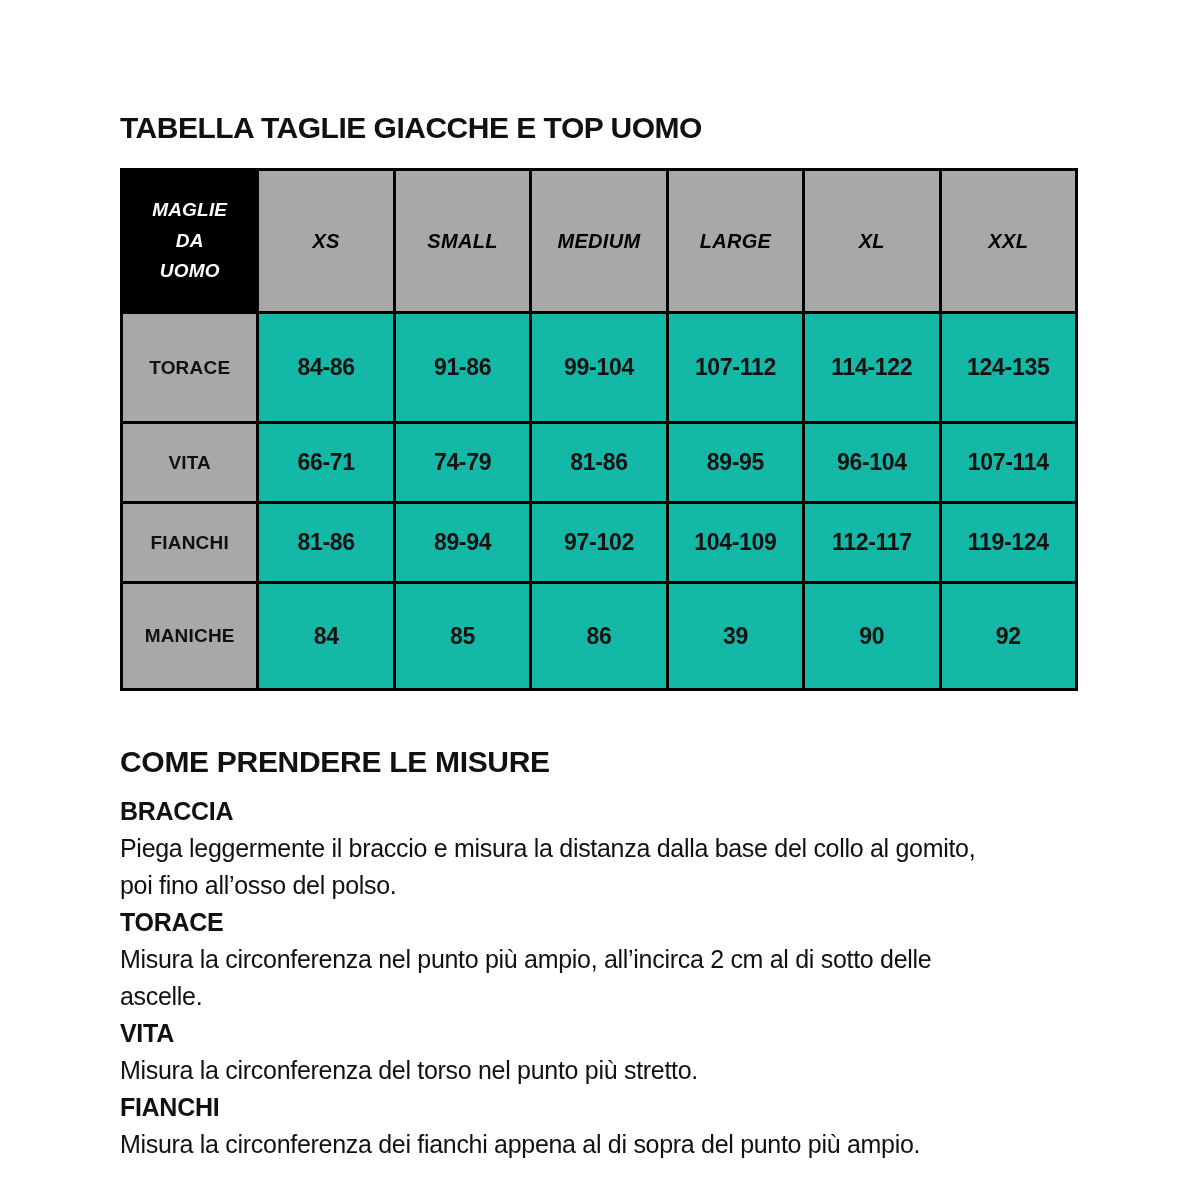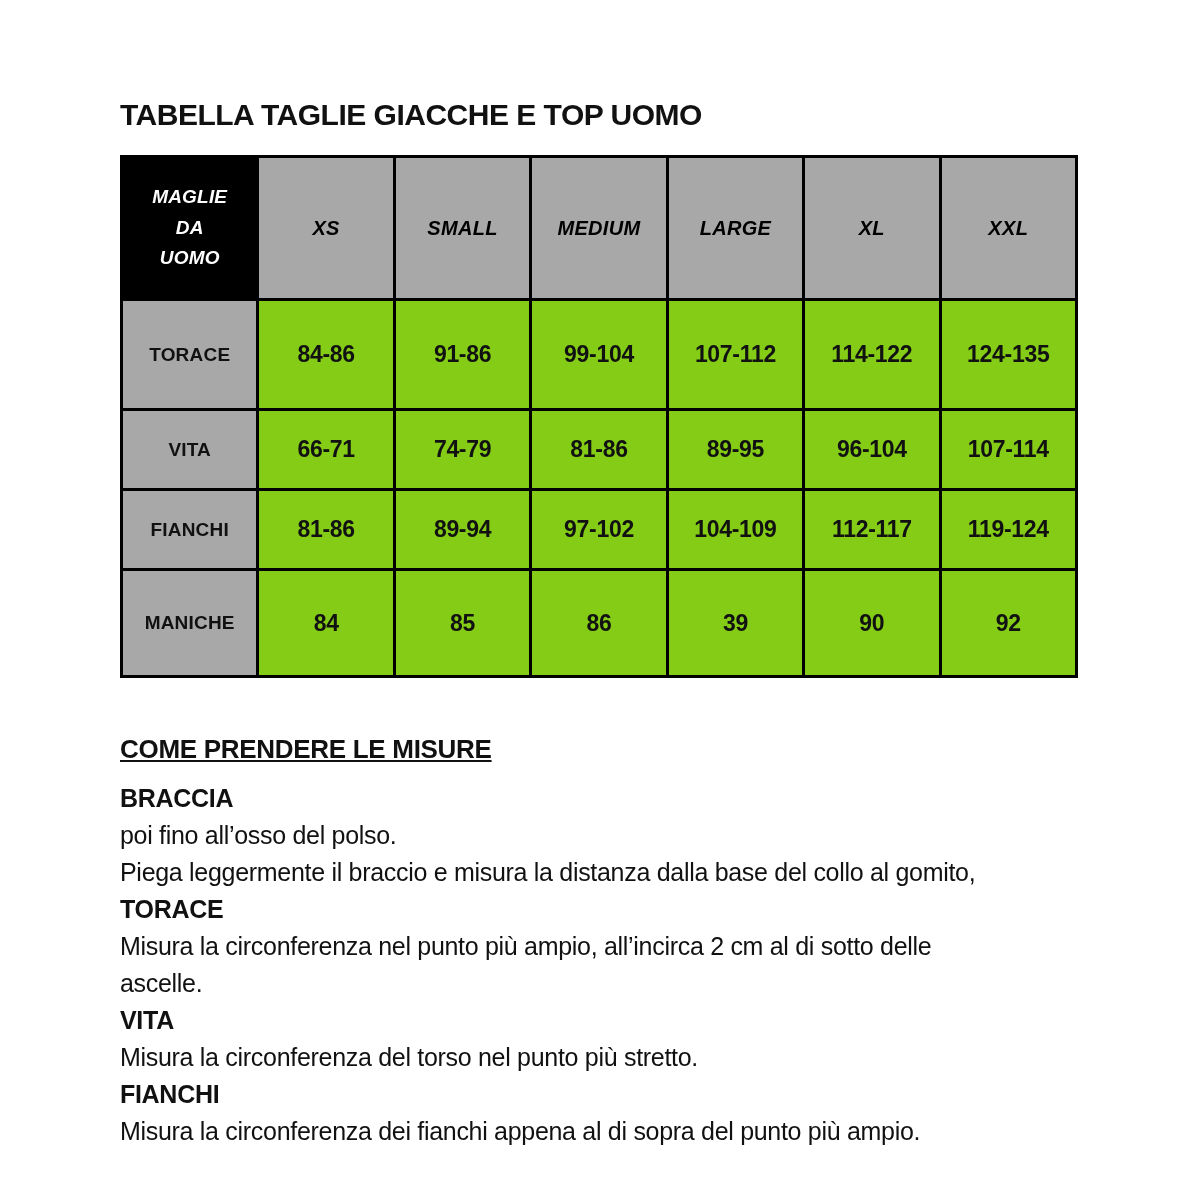--- a/index.html
+++ b/index.html
@@ -7,21 +7,21 @@
   body {
     width: 1200px; height: 1200px;
     background: #ffffff;
     color: #111111;
     font-family: "Liberation Sans", sans-serif;
     position: relative;
     overflow: hidden;
   }
   .content {
     position: absolute;
-    left: 120px; top: 0;
+    left: 120px; top: 13px;
     width: 990px;
   }
   .page-title {
     margin: 0;
     padding-top: 96px;
     font-size: 30px;
     line-height: 38px;
     font-weight: bold;
     letter-spacing: -0.5px;
     color: #111111;
@@ -60,33 +60,32 @@
     letter-spacing: 0.3px;
   }
   td.row-label {
     background: #a8a8a8;
     color: #111111;
     font-size: 19px;
     font-weight: bold;
     letter-spacing: 0.2px;
   }
   td.size-value {
-    background: #84cc16;
+    background: #14b8a6;
     color: #111111;
     font-size: 23px;
     font-weight: bold;
     letter-spacing: -0.3px;
   }
   .guide-title {
     margin: 52px 0 0 0;
-    font-size: 26px;
+    font-size: 30px;
     line-height: 38px;
     font-weight: bold;
     letter-spacing: -0.3px;
-    text-decoration: underline;
   }
   .guide {
     margin-top: 12px;
     width: 990px;
     font-size: 25px;
     line-height: 37px;
     letter-spacing: -0.3px;
   }
   .guide-heading {
     font-weight: bold;
@@ -154,22 +153,22 @@
         <td class="size-value">92</td>
       </tr>
     </tbody>
   </table>
 
   <h2 class="guide-title">COME PRENDERE LE MISURE</h2>
 
   <div class="guide">
     <div class="guide-section">
       <div class="guide-heading">BRACCIA</div>
+      <div class="guide-line">Piega leggermente il braccio e misura la distanza dalla base del collo al gomito,</div>
       <div class="guide-line">poi fino all’osso del polso.</div>
-      <div class="guide-line">Piega leggermente il braccio e misura la distanza dalla base del collo al gomito,</div>
     </div>
     <div class="guide-section">
       <div class="guide-heading">TORACE</div>
       <div class="guide-line">Misura la circonferenza nel punto più ampio, all’incirca 2 cm al di sotto delle</div>
       <div class="guide-line">ascelle.</div>
     </div>
     <div class="guide-section">
       <div class="guide-heading">VITA</div>
       <div class="guide-line">Misura la circonferenza del torso nel punto più stretto.</div>
     </div>

